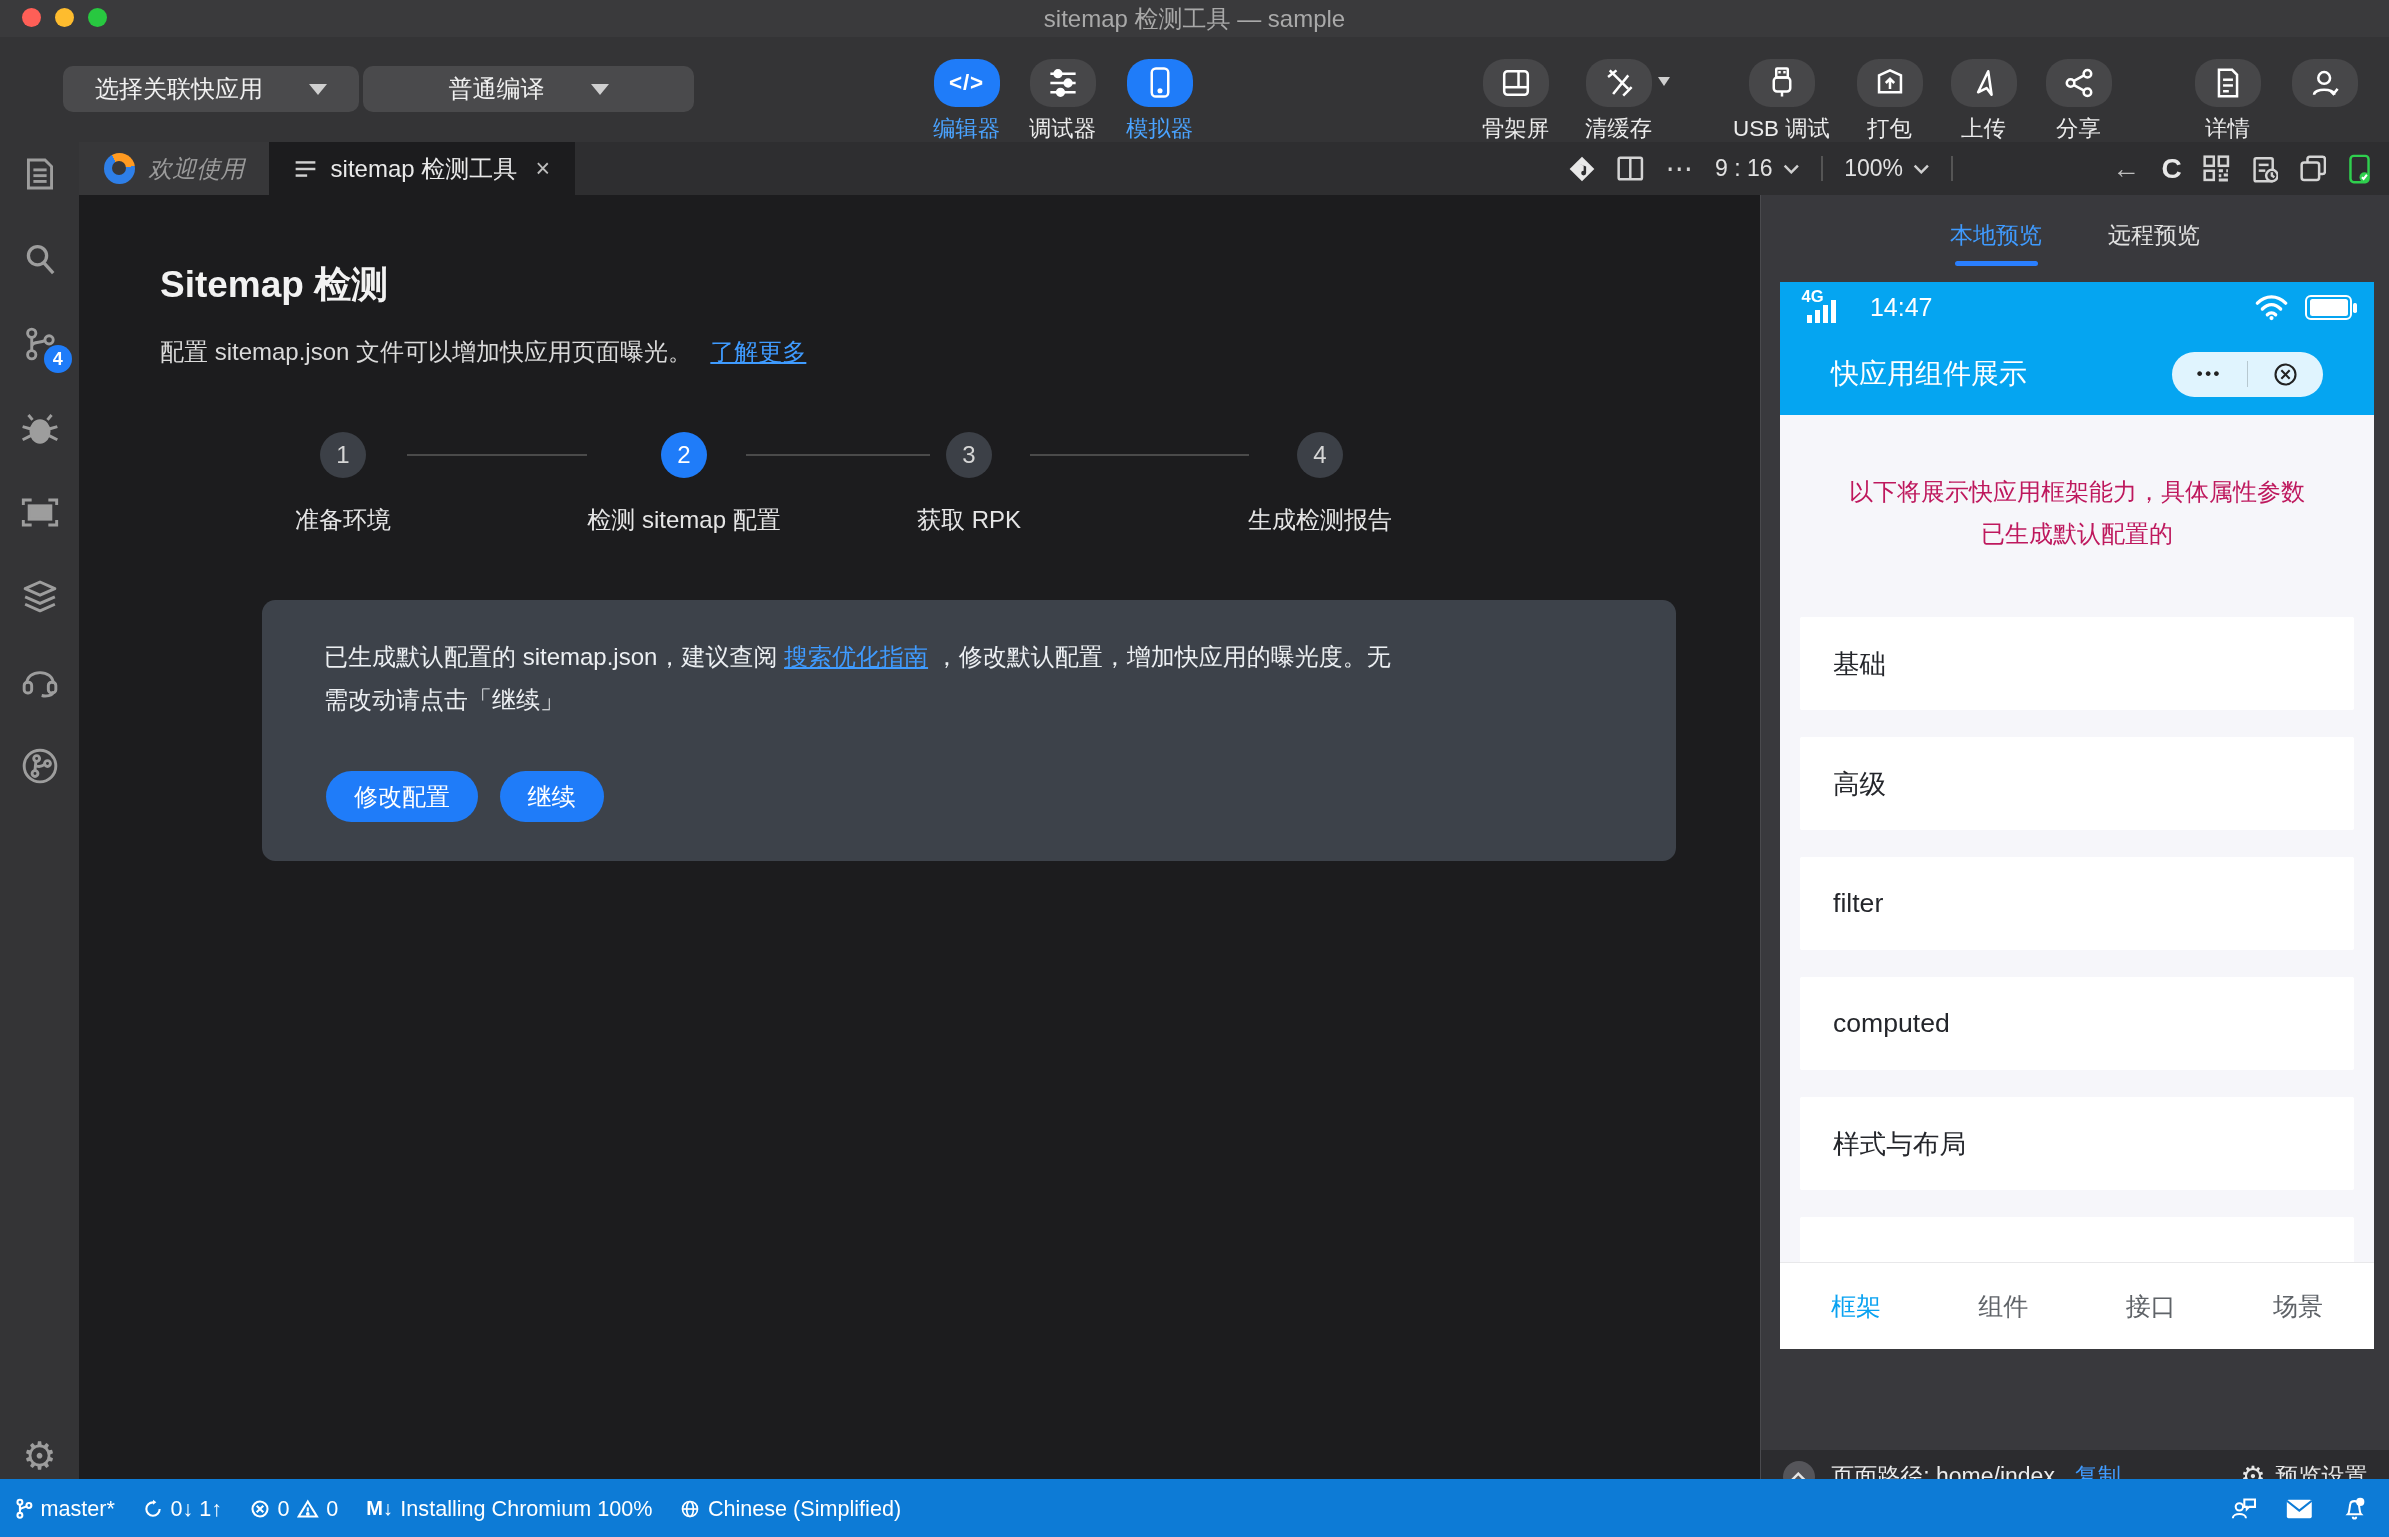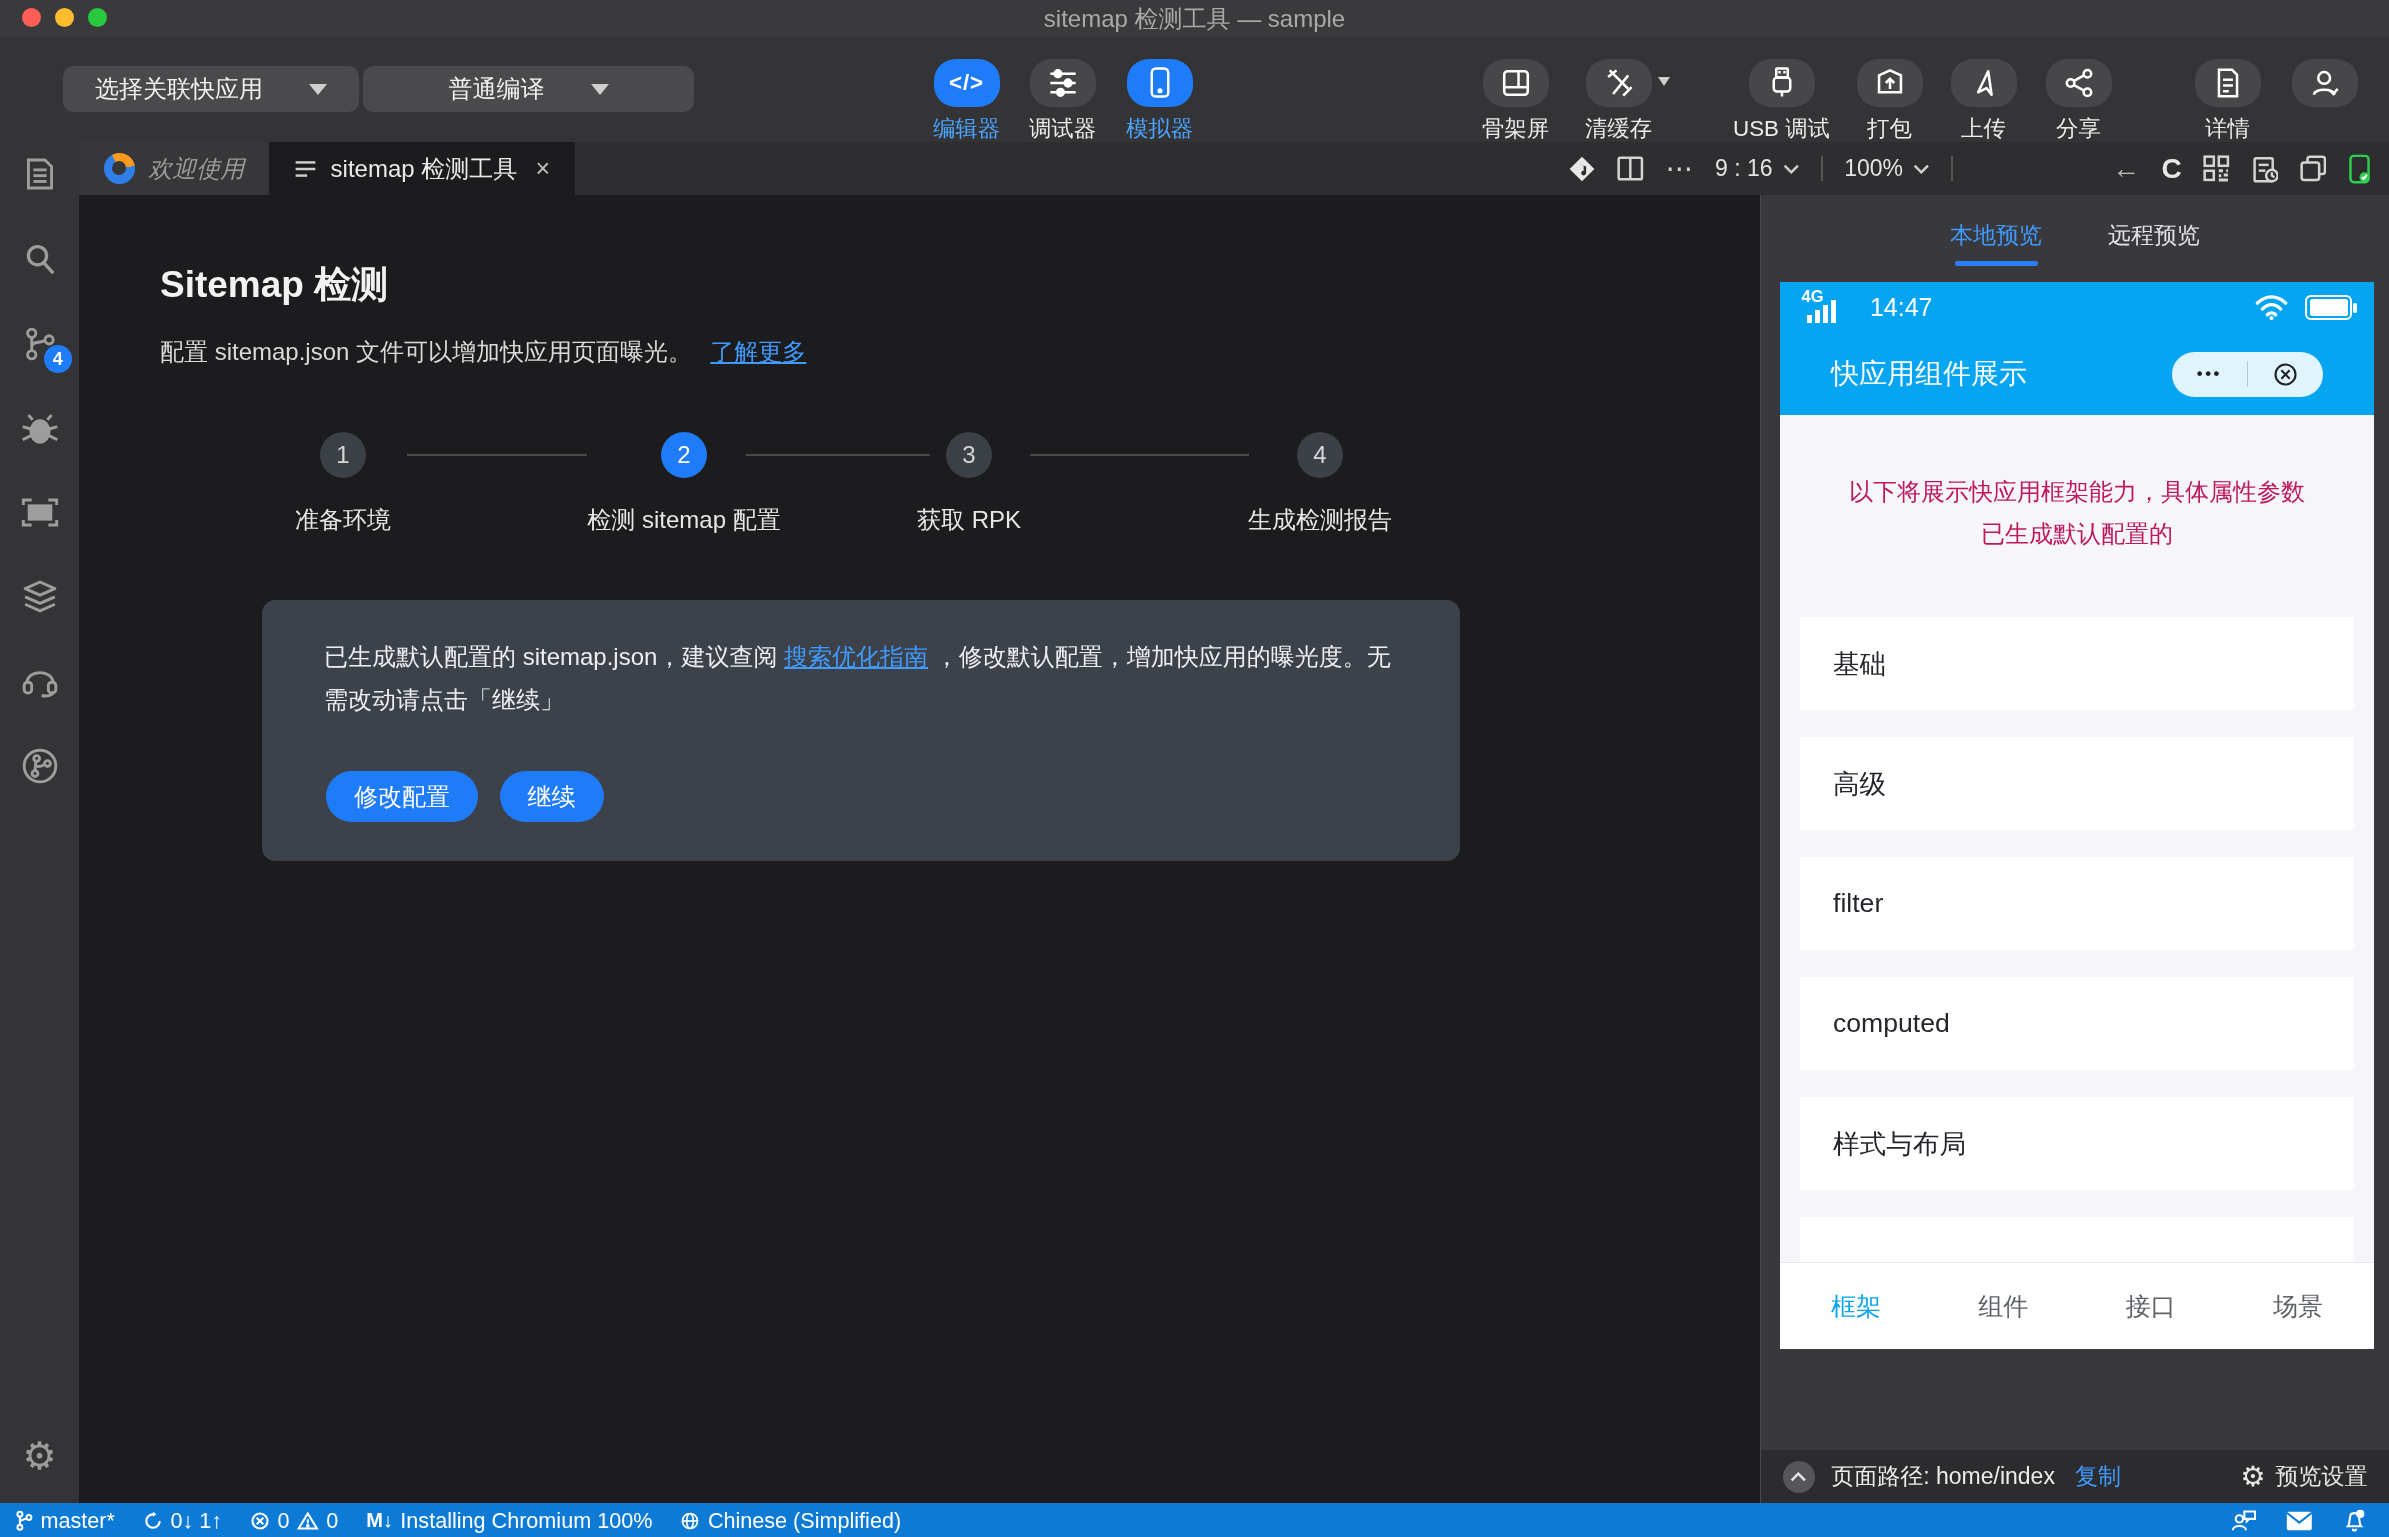--- a/index.html
+++ b/index.html
@@ -60,21 +60,21 @@
   .desc{position:absolute;left:81px;top:141px;font-size:24px;color:#dadada;}
   a.link{color:#3f9bff;text-decoration:underline;cursor:pointer;}
   .desc a.link{margin-left:11.6px;}
 
   .step-line{position:absolute;top:259px;height:1.7px;background:#4a4a4a;}
   .step-circle{position:absolute;top:237px;width:46px;height:46px;border-radius:50%;background:#3c4047;
                color:#d6d6d6;font-size:24px;display:flex;align-items:center;justify-content:center;}
   .step-circle.active{background:#1f7cf9;color:#fff;}
   .step-label{position:absolute;top:309px;font-size:24px;color:#e6e6e6;white-space:nowrap;transform:translateX(-50%);}
 
-  .notice{position:absolute;left:183px;top:405px;width:1198px;height:261px;background:#3d424a;border-radius:13.3px;}
+  .notice{position:absolute;left:183px;top:405px;width:1414px;height:261px;background:#3d424a;border-radius:13.3px;}
   .notice-text{position:absolute;left:62px;top:35px;width:1079px;font-size:24px;line-height:43px;color:#eceff2;}
   .notice-btns{position:absolute;left:64px;top:171px;display:flex;gap:21.6px;}
   .btn{height:51px;border-radius:26px;background:#1f7cf9;color:#fff;font-size:24px;border:none;
        display:flex;align-items:center;justify-content:center;padding:0 28px;cursor:pointer;font-family:inherit;}
 
   
   .rightpanel{position:absolute;top:195px;left:1760px;right:0;bottom:35px;background:#39393d;border-left:0.8px solid #4a4a4e;}
   .preview-tabs{display:flex;justify-content:center;gap:66px;padding-top:25px;}
   .ptab{font-size:23px;color:#e2e2e2;text-align:center;cursor:pointer;}
   .ptab.active{color:#3f9bff;}
@@ -113,21 +113,21 @@
   .panel-footer{position:absolute;left:0;right:0;bottom:0;height:53px;background:#2c2c2f;
                 display:flex;align-items:center;padding:0 21.6px;font-size:23px;}
   .chev-circle{width:32px;height:32px;border-radius:50%;background:#55555a;display:flex;align-items:center;justify-content:center;margin-right:16.6px;cursor:pointer;}
   .path-text{color:#ececec;}
   .copy-link{color:#3f9bff;margin-left:20px;cursor:pointer;}
   .pf-right{margin-left:auto;display:flex;align-items:center;gap:10px;cursor:pointer;}
   .gear-glyph{font-size:28px;color:#e6e6e6;line-height:1;}
 
   
   .statusbar{position:absolute;left:0;right:0;bottom:0;height:35px;background:#0d7bd6;color:#fff;
-             display:flex;align-items:center;padding:0 15px;font-size:21.6px;}
+             display:flex;align-items:center;padding:12px 15px;font-size:21.6px;}
   .sb-item{display:flex;align-items:center;gap:7.5px;margin-right:28px;cursor:pointer;white-space:nowrap;}
   .sb-right{margin-left:auto;display:flex;align-items:center;gap:30px;padding-right:8.3px;}
   .mi{font-size:20px;font-weight:bold;}
 </style>
 </head>
 <body>
 
 <div class="app">
 
   <div class="titlebar">

